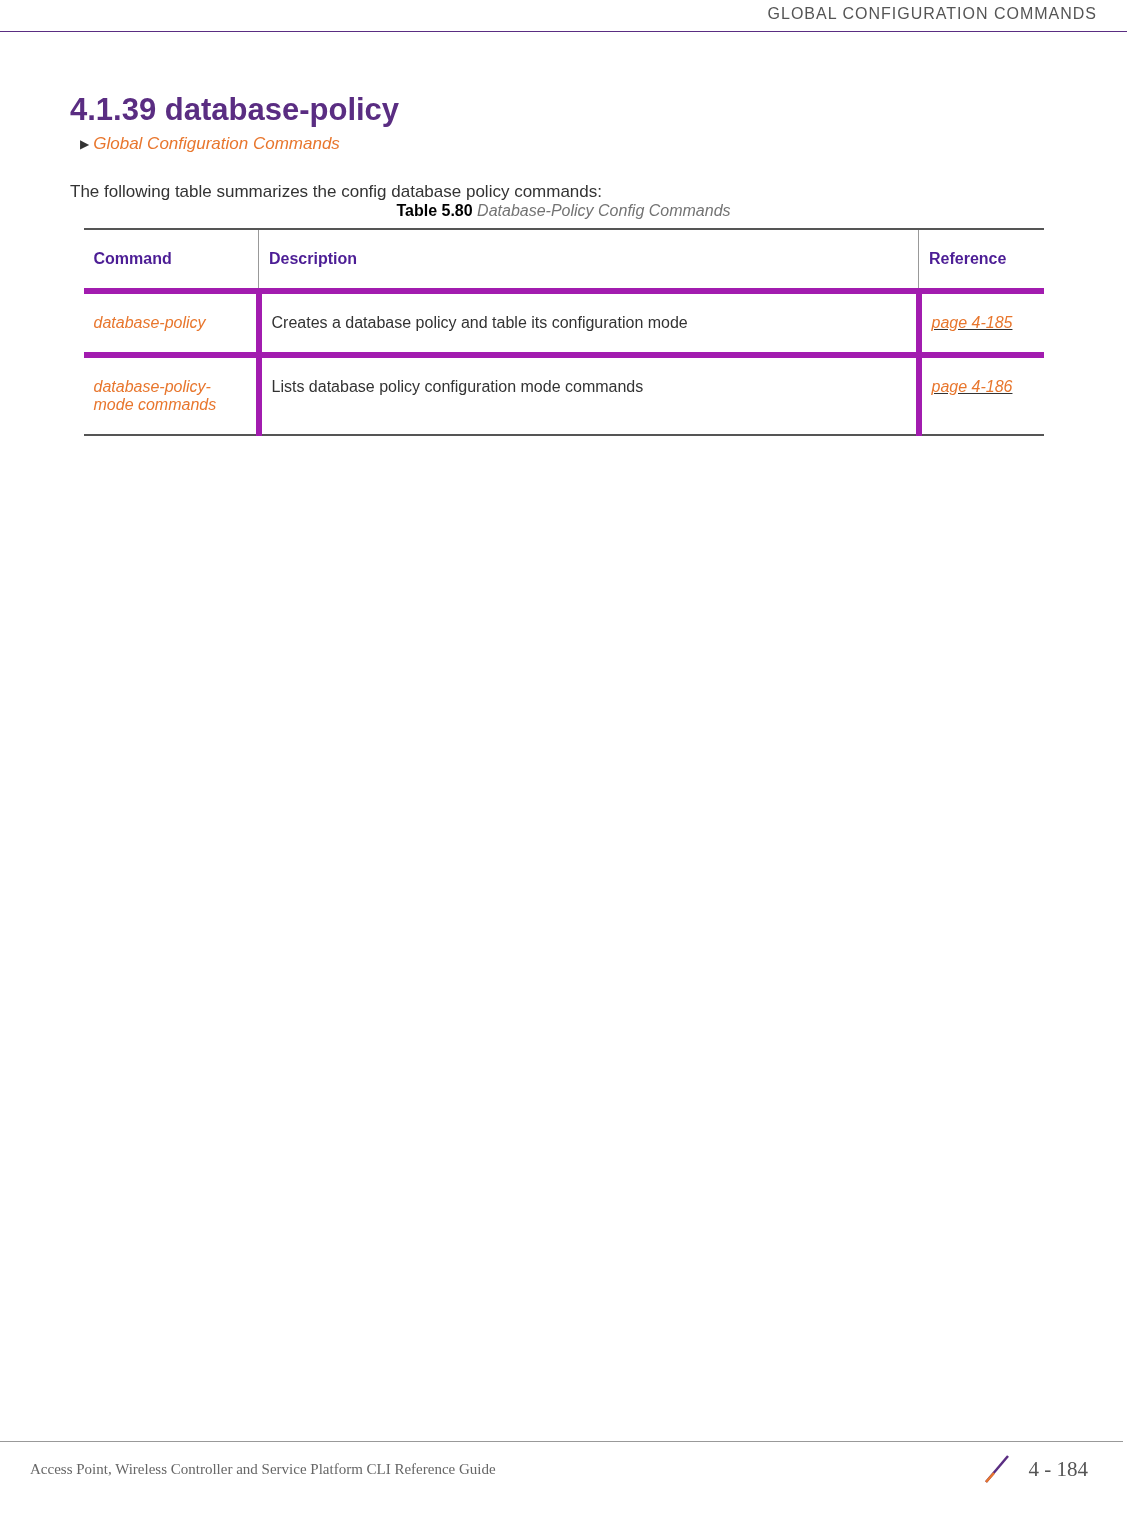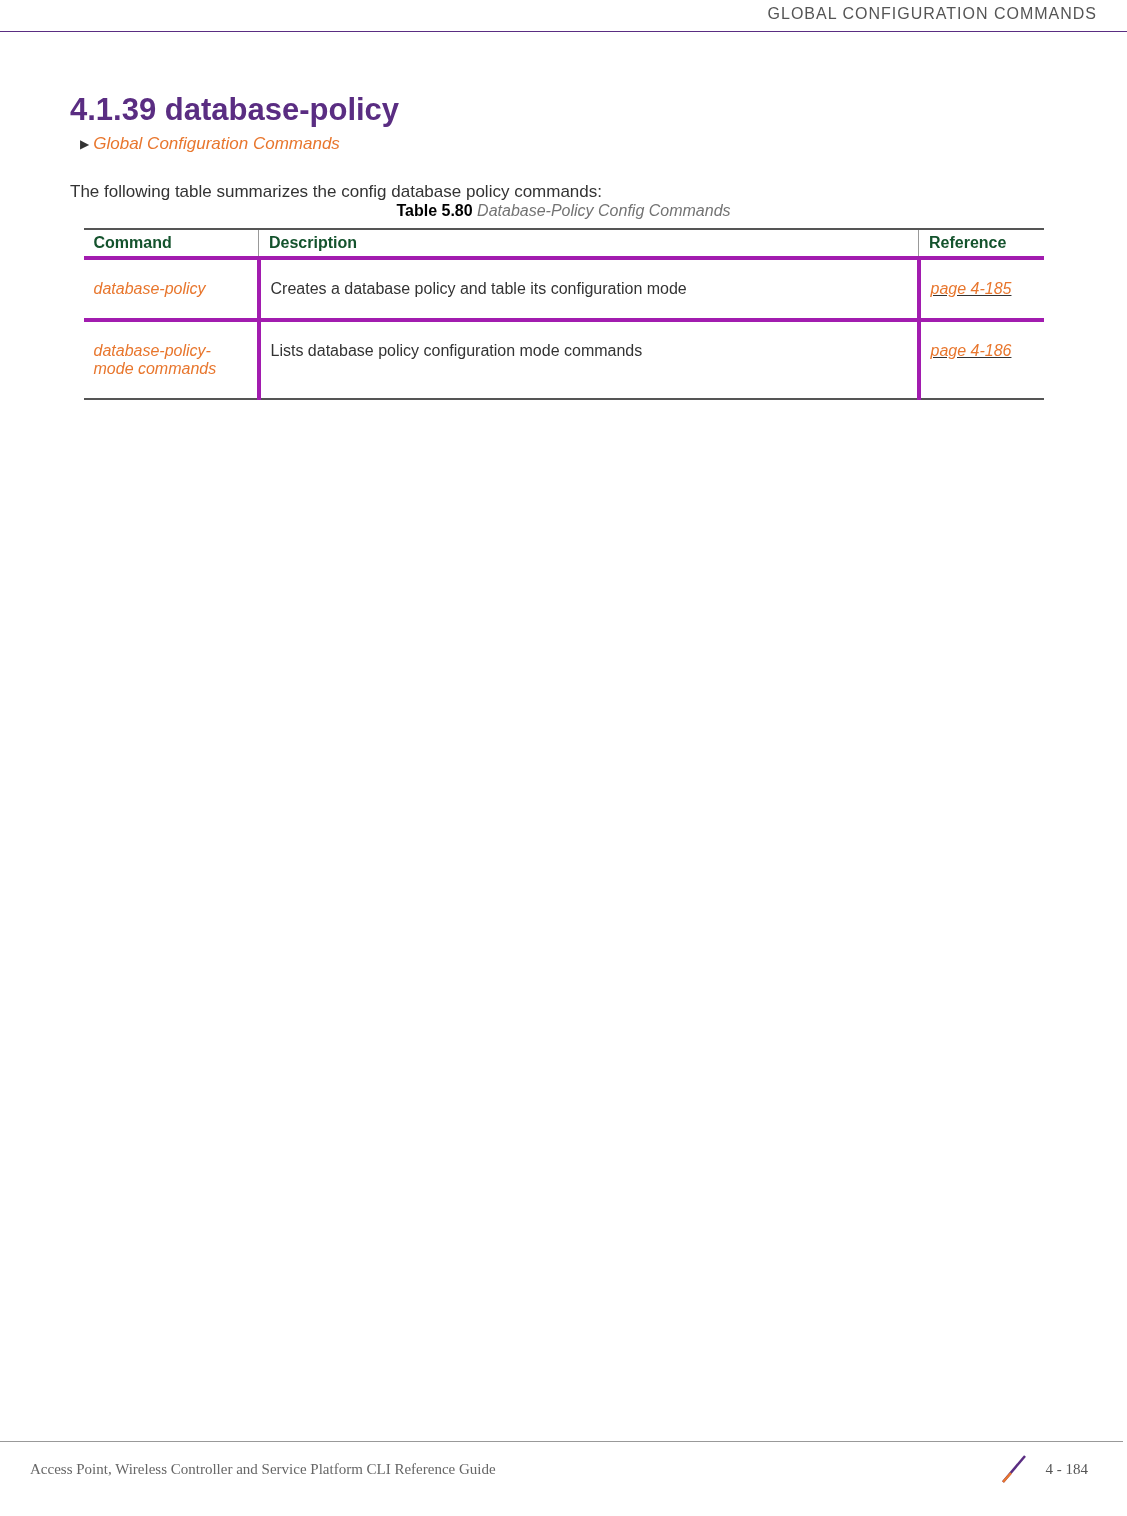--- a/index.html
+++ b/index.html
@@ -69,35 +69,35 @@
     }
     .command-table {
       border-collapse: collapse;
       margin: 0 auto;
       width: 960px;
     }
     .command-table th {
       text-align: left;
       font-weight: bold;
       font-size: 16px;
-      padding: 4px 10px;
+      padding: 20px 10px;
       border: 1px solid #999;
       border-top: 2px solid #555;
       border-bottom: 1px solid #999;
-      color: #14532d;
+      color: #4c1d95;
     }
     .command-table th:first-child {
       border-left: none;
     }
     .command-table th:last-child {
       border-right: none;
     }
     .command-table td {
       padding: 20px 10px;
-      border: 4px solid #a21caf;
+      border: 6px solid #a21caf;
       font-size: 16px;
       vertical-align: top;
     }
     .command-table td:first-child {
       border-left: none;
     }
     .command-table td:last-child {
       border-right: none;
       text-decoration: underline;
     }
@@ -135,21 +135,21 @@
       display: flex;
       align-items: center;
       gap: 15px;
       padding-right: 35px;
     }
     .slash-icon svg {
       display: block;
     }
     .page-number {
       color: #555;
-      font-size: 15px;
+      font-size: 21px;
       text-align: right;
     }
   </style>
 </head>
 <body>
 
 <div class="page-header">
   <span>GLOBAL CONFIGURATION COMMANDS</span>
 </div>
 

